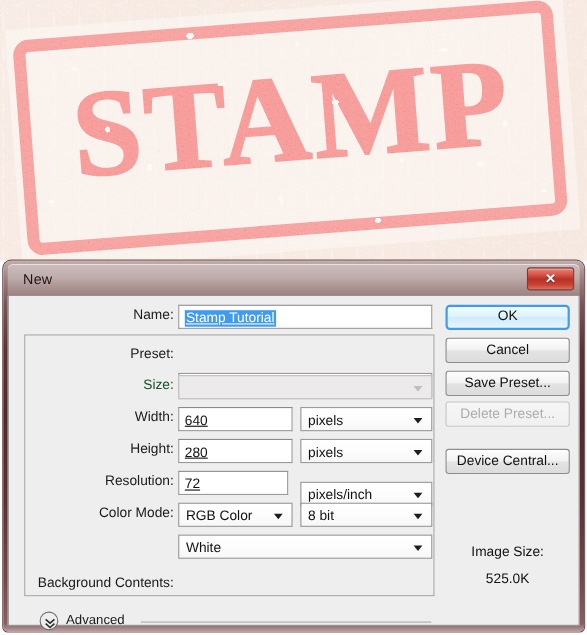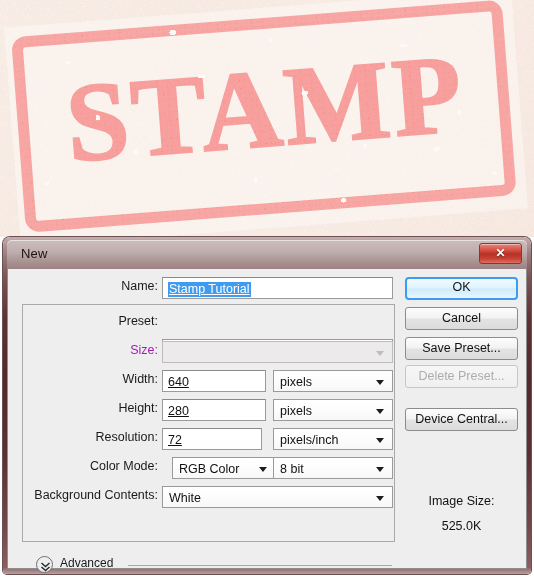--- a/index.html
+++ b/index.html
@@ -173,21 +173,21 @@
 
   .form-row { position: absolute; height: 22px; }
   .form-label {
     position: absolute;
     right: 0; top: 2px;
     font-size: 12.5px;
     color: #1a1a1a;
     white-space: nowrap;
     text-align: right;
   }
-  .form-label.disabled { color: #a21caf; }
+  .form-label.disabled { color: #14532d; }
 
   .text-input {
     position: absolute;
     height: 22px;
     background: #ffffff;
     border: 1px solid #9a9a9a;
     border-top-color: #8a8a8a;
     font-size: 12.5px;
     color: #111;
     padding: 2px 0 0 5px;
@@ -350,40 +350,40 @@
       <div class="text-input" style="left:154px; top:0px; width:104px;">280</div>
       <div class="combo" style="left:265px; top:0px; width:120px;">
         <span class="combo-text">pixels</span>
         <span class="caret"></span>
       </div>
     </div>
 
     <div class="form-row" style="left:0px; top:159px; width:385px;">
       <div class="form-label" style="right:235px;">Resolution:</div>
       <div class="text-input" style="left:154px; top:0px; width:100px;">72</div>
-      <div class="combo" style="left:265px; top:0px; width:120px;">
+      <div class="combo" style="left:265px; top:10px; width:120px;">
         <span class="combo-text">pixels/inch</span>
         <span class="caret"></span>
       </div>
     </div>
 
     <div class="form-row" style="left:0px; top:188px; width:385px;">
       <div class="form-label" style="right:235px;">Color Mode:</div>
-      <div class="combo" style="left:154px; top:0px; width:104px;margin-left:10px;">
+      <div class="combo" style="left:154px; top:0px; width:104px;">
         <span class="combo-text">RGB Color</span>
         <span class="caret"></span>
       </div>
       <div class="combo" style="left:265px; top:0px; width:120px;">
         <span class="combo-text">8 bit</span>
         <span class="caret"></span>
       </div>
     </div>
 
     <div class="form-row" style="left:0px; top:217px; width:385px;">
-      <div class="form-label" style="right:235px;">Background Contents:</div>
+      <div class="form-label" style="right:235px;margin-top:35px;">Background Contents:</div>
       <div class="combo" style="left:154px; top:0px; width:231px;">
         <span class="combo-text">White</span>
         <span class="caret"></span>
       </div>
     </div>
 
     <div id="advanced-row">
       <div id="advanced-chevron">
         <svg width="11" height="11" viewBox="0 0 11 11" aria-hidden="true">
           <path d="M1.5 2 L5.5 5.5 L9.5 2" fill="none" stroke="#2b2b2b" stroke-width="1.4"></path>

